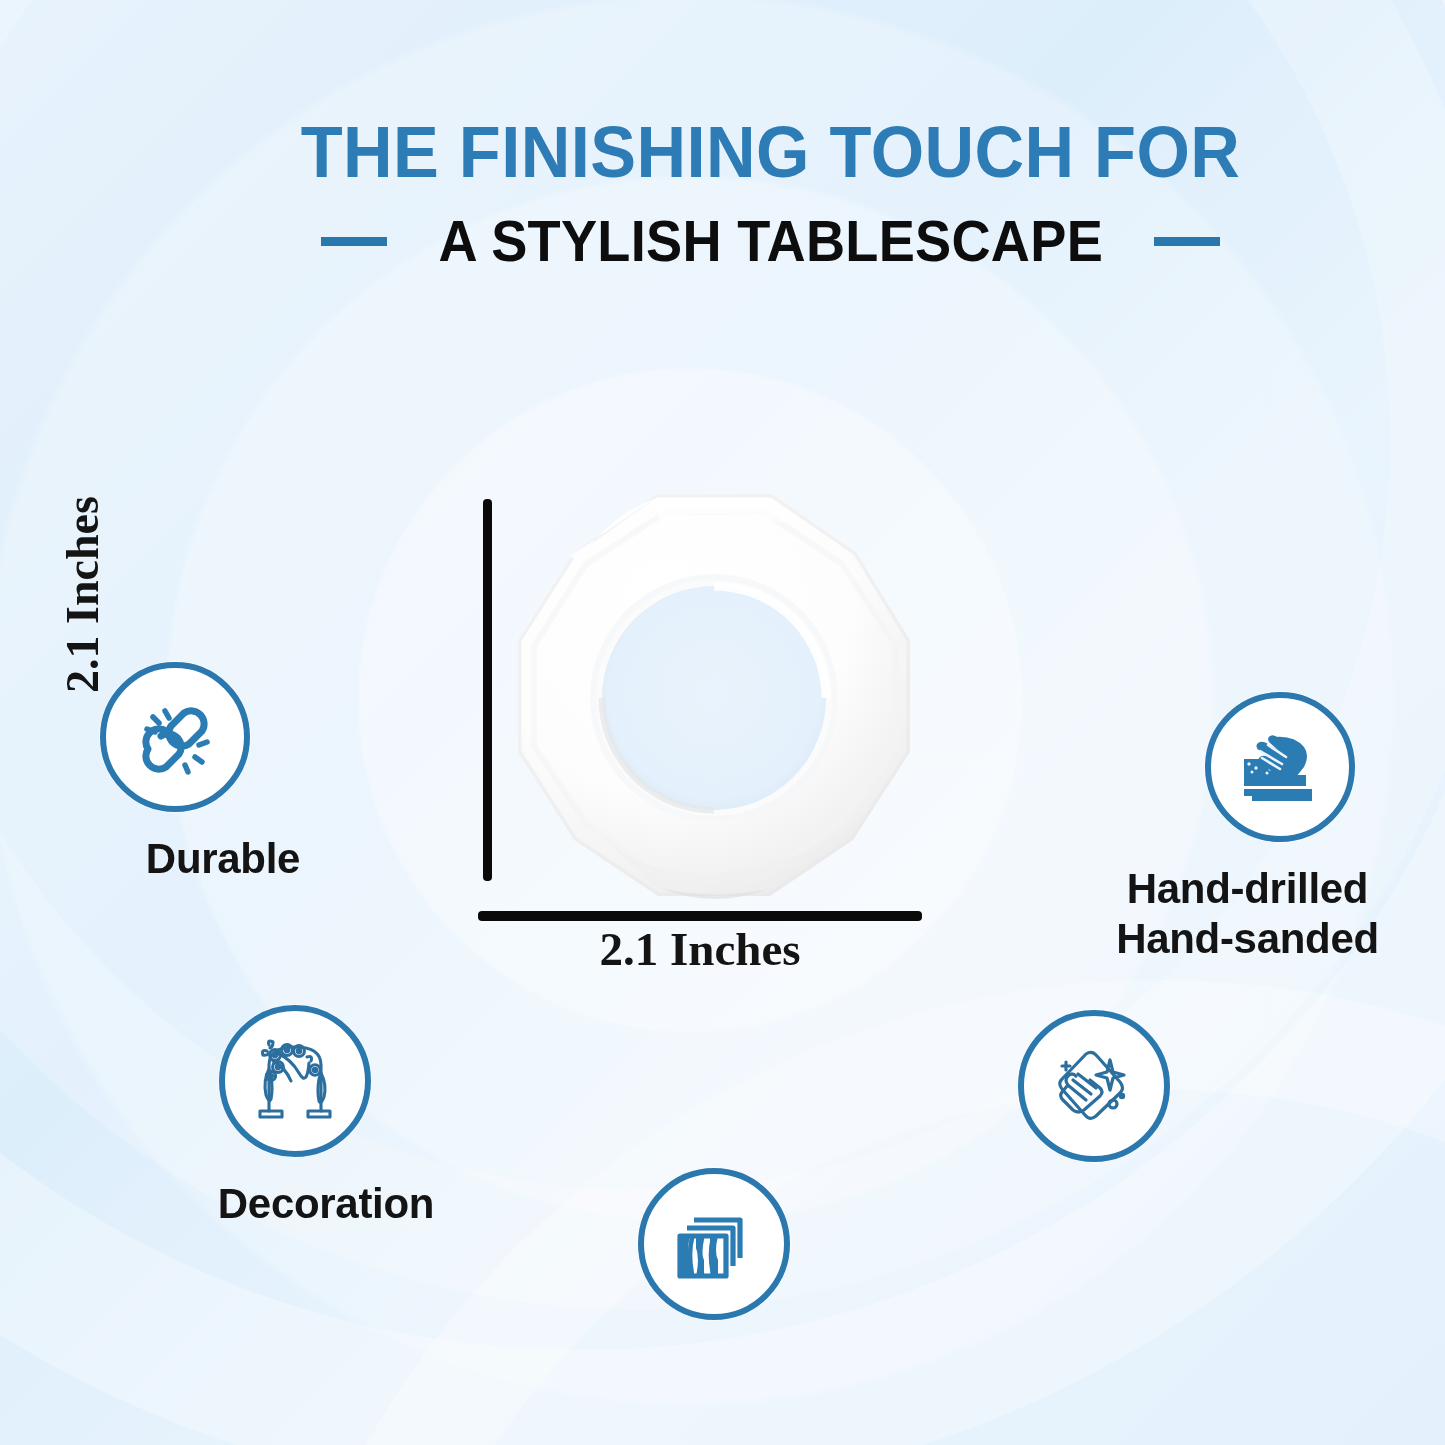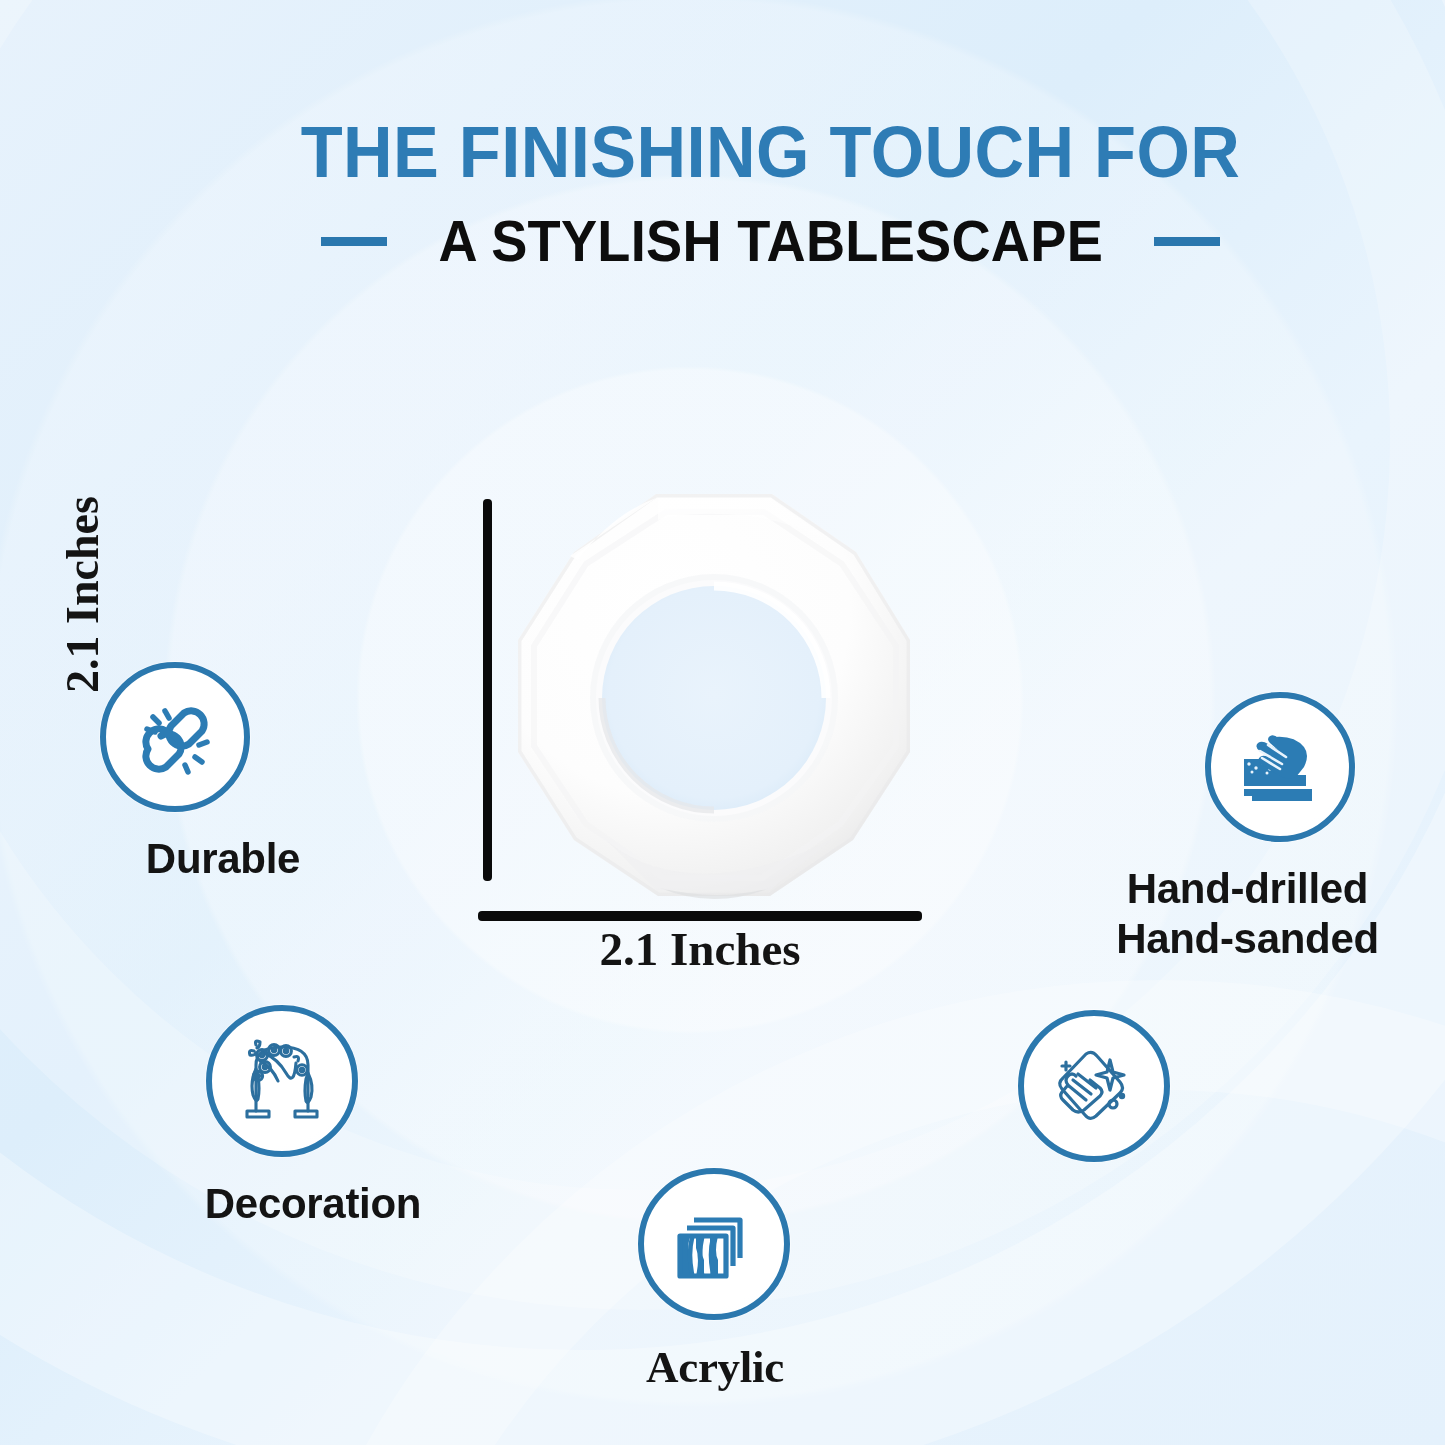--- a/index.html
+++ b/index.html
@@ -149,21 +149,21 @@
   .feat-label.serif {
     font-family: "Liberation Serif", serif;
     font-size: 45px;
     font-weight: bold;
   }
 
   
   #feat-durable      { left: 28px;   top: 662px;  width: 390px; }
   #feat-durable .badge { width: 150px; height: 150px; margin-left: 72px; }
 
-  #feat-decoration   { left: 103px;  top: 1005px; width: 420px; }
+  #feat-decoration   { left: 116px;  top: 1005px; width: 420px; }
   #feat-decoration .badge { width: 152px; height: 152px; margin-left: 103px; }
 
   #feat-acrylic      { left: 560px;  top: 1168px; width: 310px; }
   #feat-acrylic .badge { width: 152px; height: 152px; margin-left: 78px; }
 
   #feat-handmade     { left: 1050px; top: 692px;  width: 395px; }
   #feat-handmade .badge { width: 150px; height: 150px; margin-left: 155px; }
 
   #feat-drywipe      { left: 930px;  top: 1010px; width: 420px; }
   #feat-drywipe .badge { width: 152px; height: 152px; margin-left: 88px; }
@@ -314,21 +314,20 @@
         <g fill="none" stroke="#2c7cb4" stroke-width="5.2" stroke-linejoin="round">
           <path d="M12,38 L58,38 L58,78 L12,78 Z"></path>
         </g>
         <g fill="none" stroke="#2c7cb4" stroke-width="4.6" stroke-linecap="round">
           <path d="M24,40 Q20,56 24,76"></path>
           <path d="M34,40 Q30,56 34,76"></path>
           <path d="M45,40 Q41,56 45,76"></path>
         </g>
       </svg>
     </div>
-    <div class="feat-label serif">Acrylic</div>
   </div>
 
   <div class="feature" id="feat-handmade">
     <div class="badge">
       <svg width="96" height="96" viewBox="0 0 96 96">
 
         <rect x="12" y="56" width="62" height="11" fill="#2c7cb4"></rect>
         <rect x="12" y="70" width="68" height="7" fill="#2c7cb4"></rect>
 
         <rect x="12" y="40" width="46" height="17" fill="#2c7cb4"></rect>

